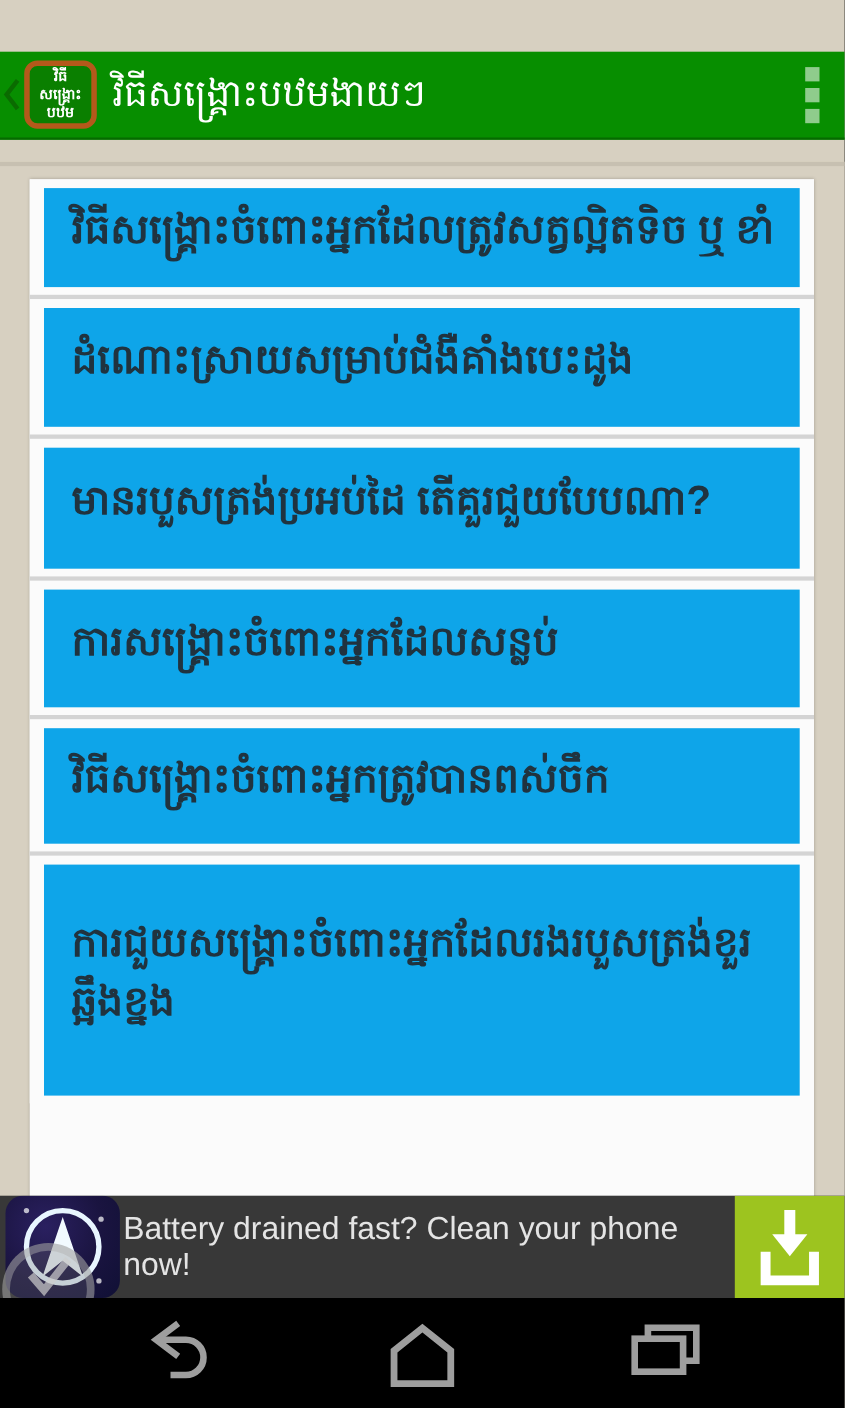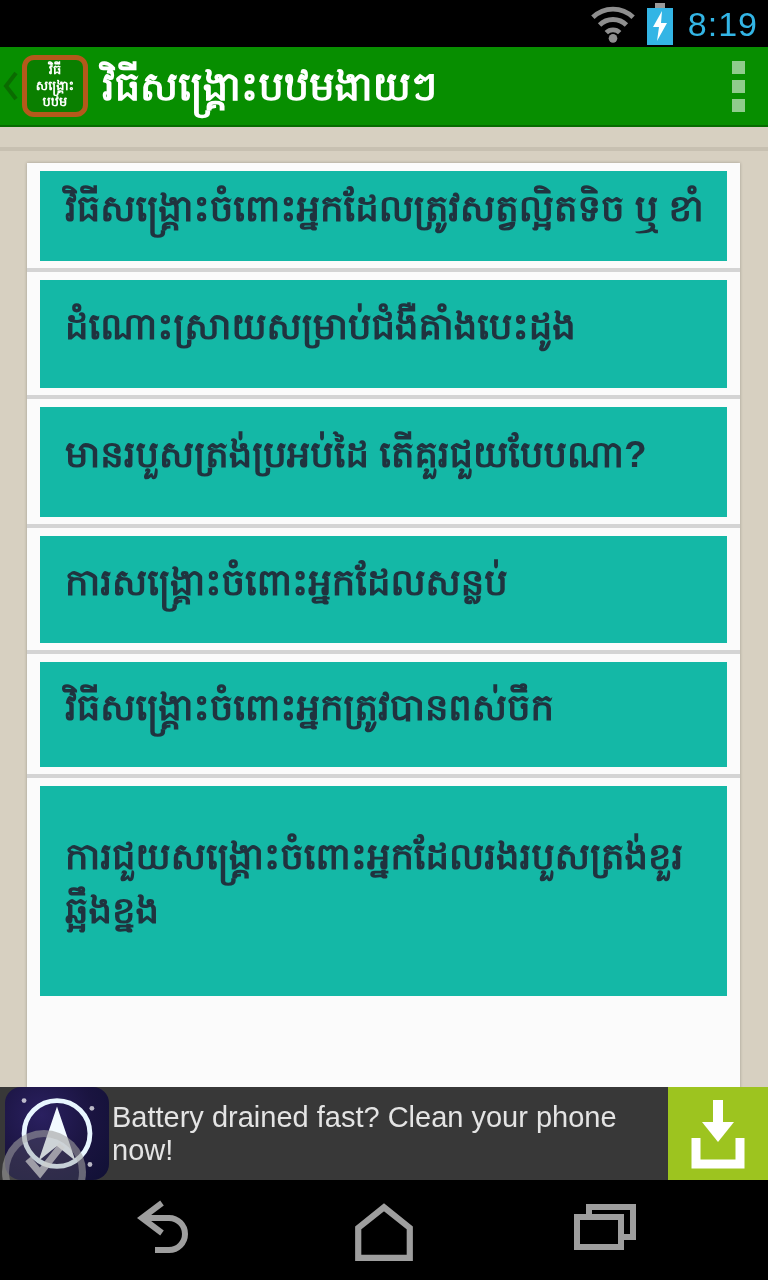--- a/index.html
+++ b/index.html
@@ -12,32 +12,32 @@
     display:flex; align-items:center; justify-content:flex-end; gap:10px; padding-right:10px; }
   .status-time { color:#33B5E5; font-size:34px; font-weight:400; letter-spacing:1px; line-height:1; padding-left:4px; }
 
   
   .action-bar { position:absolute; top:47px; left:0; width:768px; height:80px; background:#078E00;
     border-bottom:2px solid #066B00; display:flex; align-items:center; }
   .up-chevron { width:22px; height:100%; display:flex; align-items:center; justify-content:center; }
   .app-icon { width:66px; height:62px; border:5px solid #B4591B; border-radius:12px; background:#0A7F00;
     display:flex; flex-direction:column; align-items:center; justify-content:center; margin-right:14px; }
   .app-icon span { color:#fff; font-size:13px; line-height:1.25; font-weight:bold; white-space:nowrap; }
-  .ab-title { color:#fff; font-size:40px; font-weight:bold; flex:1; line-height:1.1; }
+  .ab-title { color:#fff; font-size:34px; font-weight:normal; flex:1; line-height:1.1; }
   .overflow-btn { width:60px; height:100%; display:flex; flex-direction:column; align-items:center; justify-content:center; gap:6px; }
   .overflow-btn i { display:block; width:13px; height:13px; background:rgba(255,255,255,0.55); }
 
   
   .content { position:absolute; top:147px; left:0; width:768px; height:1033px; background:#D7D0C1; overflow:hidden; }
   .content::before { content:""; position:absolute; top:0; left:0; width:768px; height:4px; background:#C7C0B1; }
   .list-panel { position:absolute; top:16px; left:27px; width:713px; bottom:0; background:#FBFBFB;
     box-shadow:0 0 3px rgba(0,0,0,0.25); }
   .list-row { background:#FBFBFB; padding:8px 13px 7px 13px; border-bottom:4px solid #D4D4D4; }
   .list-row:last-child { border-bottom:none; }
-  .card { background:#14b8a6; display:flex; align-items:center; padding:6px 18px 20px 25px; }
+  .card { background:#0ea5e9; display:flex; align-items:center; padding:6px 18px 20px 25px; }
   .card span { color:#20333F; font-size:37px; font-weight:bold; line-height:1.45; word-break:break-word; }
 
   
   .ad-banner { position:absolute; left:0; bottom:100px; width:768px; height:93px; background:#383838; overflow:hidden; }
   .ad-app-icon { position:absolute; left:5px; top:0; width:104px; height:93px; border-radius:16px;
     background:radial-gradient(circle at 35% 30%, #2A2060 0%, #1A1440 55%, #101035 100%); }
   .ad-text { position:absolute; left:112px; right:100px; top:0; height:93px; display:flex; align-items:center; justify-content:flex-end; }
   .ad-text span { color:#E4E4E4; font-size:29px; font-weight:400; }
   .ad-download-btn { position:absolute; right:0; top:0; width:100px; height:93px; background:#9DC41F;
     display:flex; align-items:center; justify-content:center; }
@@ -48,36 +48,20 @@
   
   .nav-bar { position:absolute; left:0; bottom:0; width:768px; height:100px; background:#000;
     display:flex; align-items:center; justify-content:center; }
   .nav-btn { width:220px; height:100px; display:flex; align-items:center; justify-content:center; }
 </style>
 </head>
 <body>
 
 <div class="screen">
 
-  <div class="status-bar">
-    <svg width="46" height="40" viewBox="0 0 48 40">
-      <g fill="none" stroke="#8F8F8F" stroke-width="5">
-        <path d="M3 13 A 30 30 0 0 1 45 13"></path>
-        <path d="M10 21 A 20 20 0 0 1 38 21"></path>
-        <path d="M17 29 A 10 10 0 0 1 31 29"></path>
-      </g>
-      <circle cx="24" cy="35" r="4.5" fill="#8F8F8F"></circle>
-    </svg>
-    <svg width="28" height="42" viewBox="0 0 28 42">
-      <rect x="9" y="0" width="10" height="5" fill="#9A9A9A"></rect>
-      <rect x="1" y="5" width="26" height="37" fill="#33B5E5"></rect>
-      <polygon points="16,8 7,24 13,24 11,38 21,20 15,20" fill="#FFFFFF"></polygon>
-    </svg>
-    <span class="status-time">8:19</span>
-  </div>
 
   <div class="action-bar">
     <div class="up-chevron">
       <svg width="16" height="30" viewBox="0 0 16 30">
         <polyline points="13,2 3,15 13,28" fill="none" stroke="#0A6B00" stroke-width="4"></polyline>
       </svg>
     </div>
     <div class="app-icon">
       <span>វិធី</span>
       <span>សង្គ្រោះ</span>

